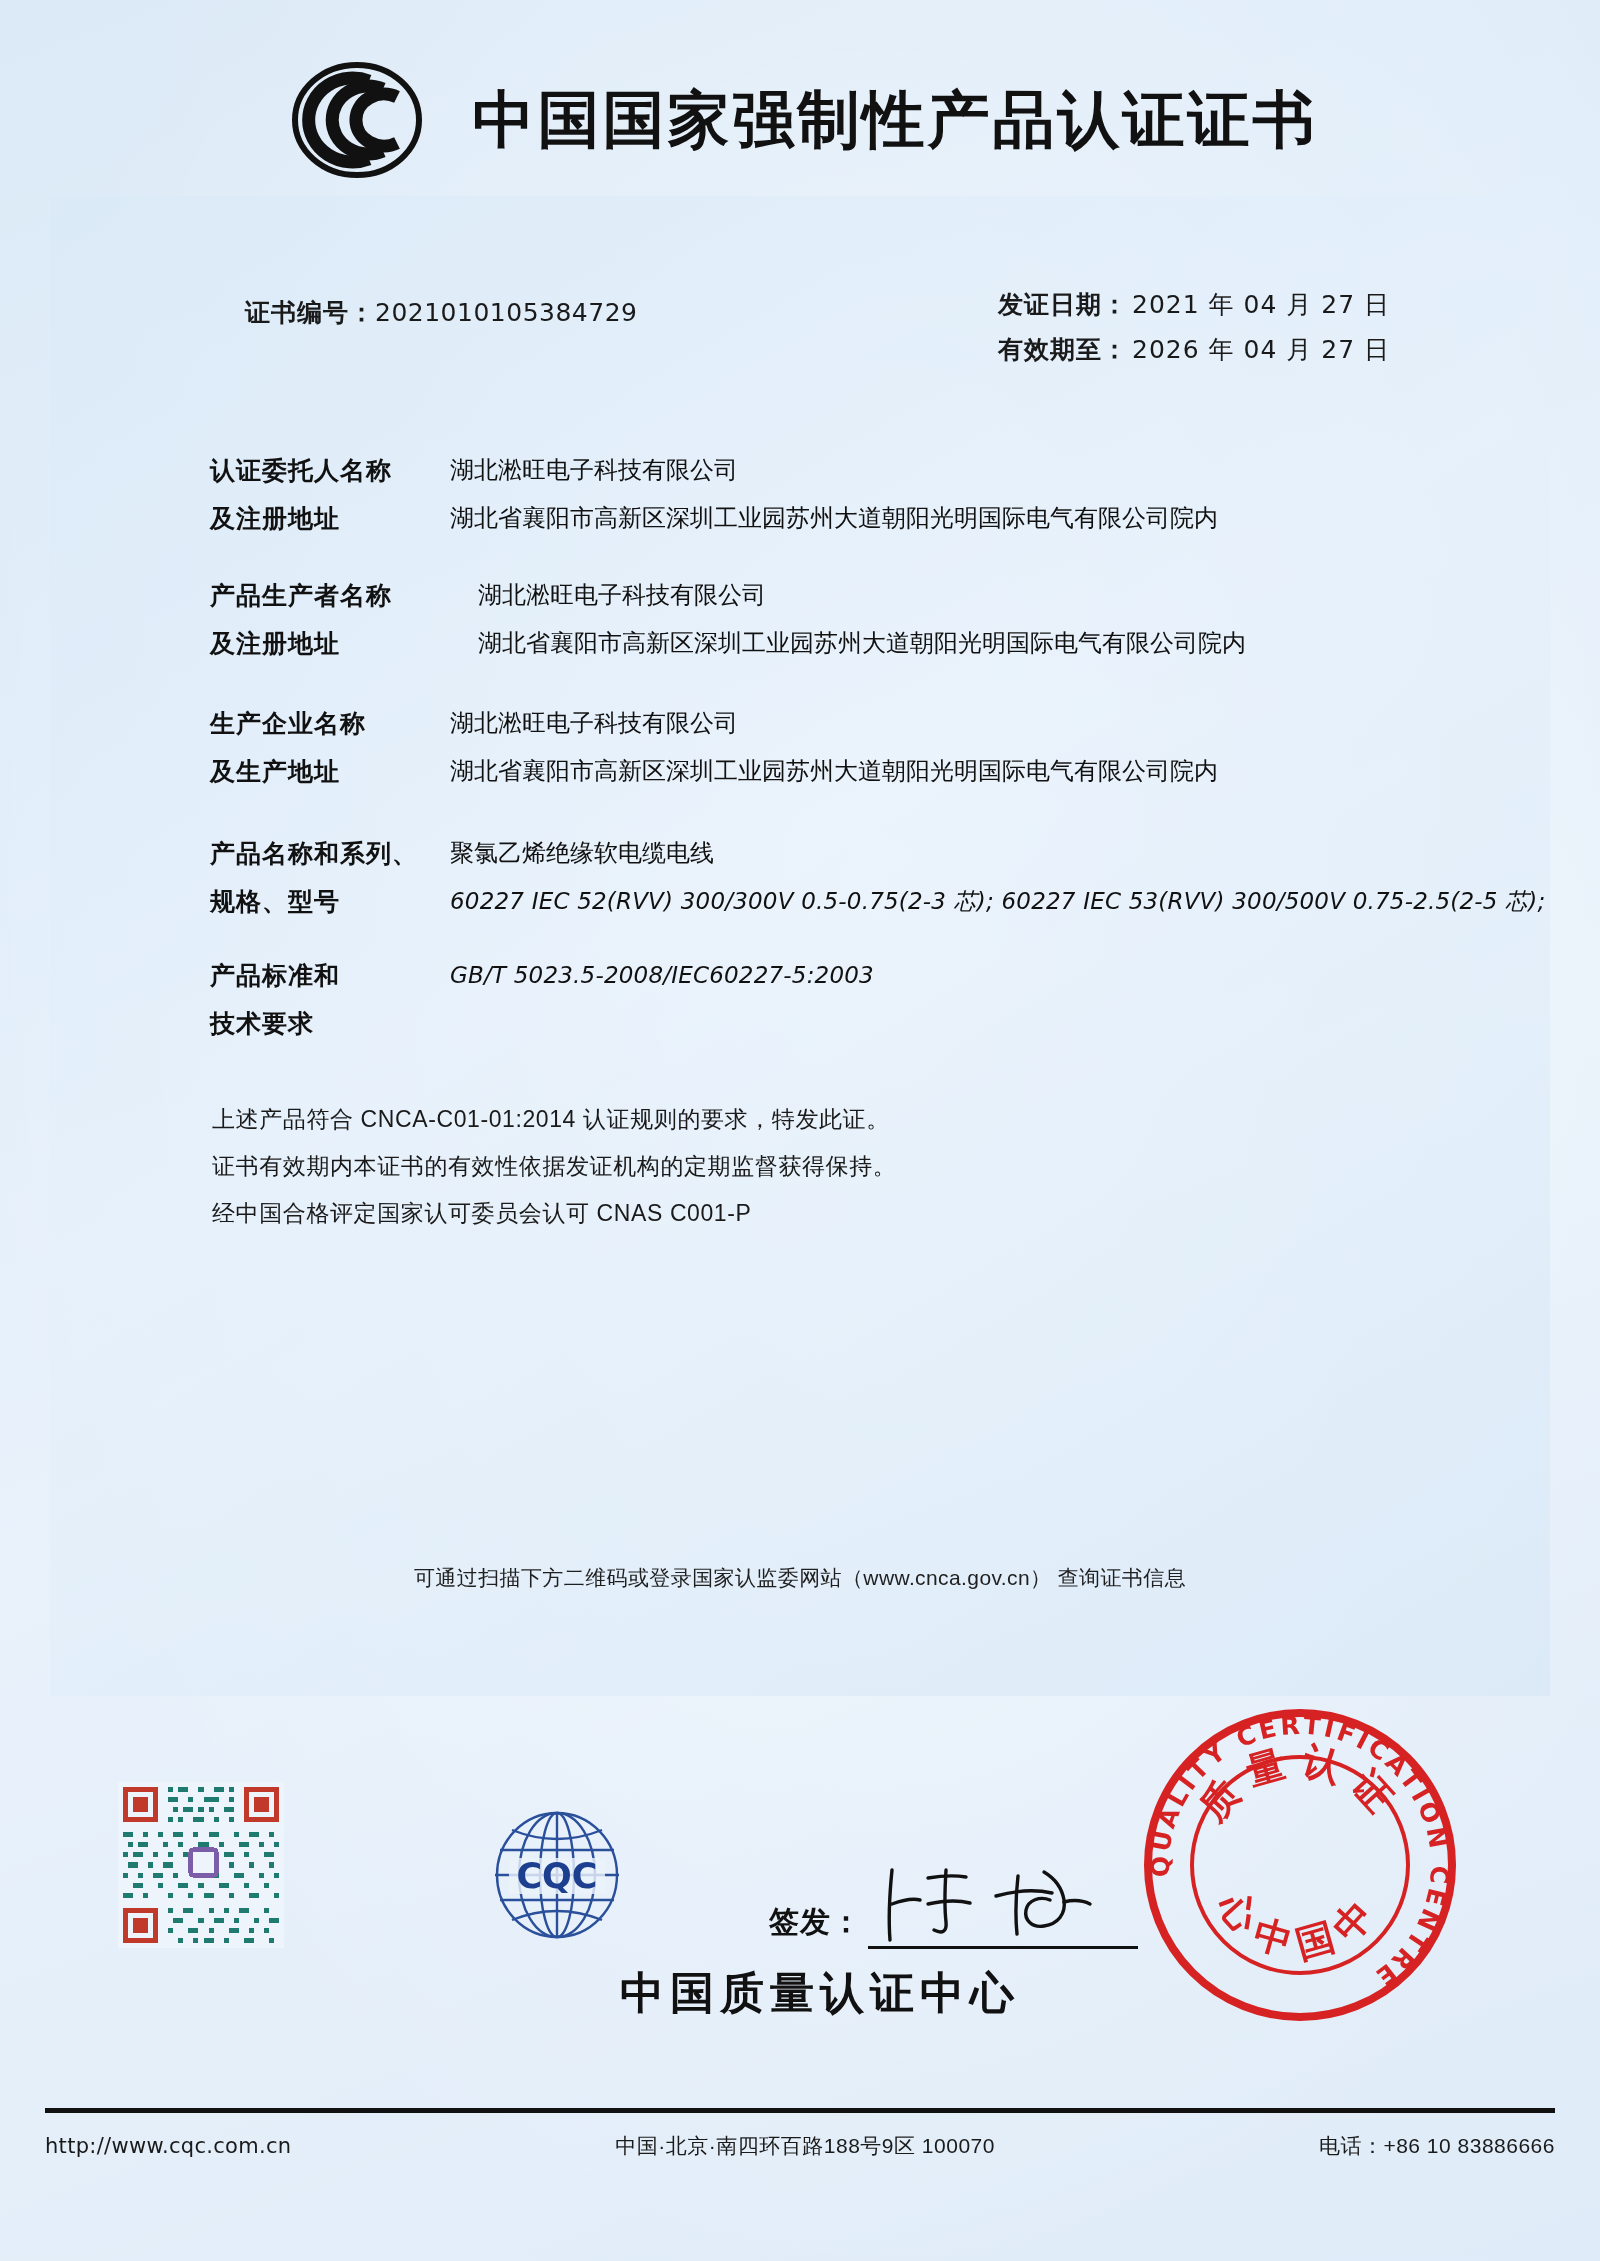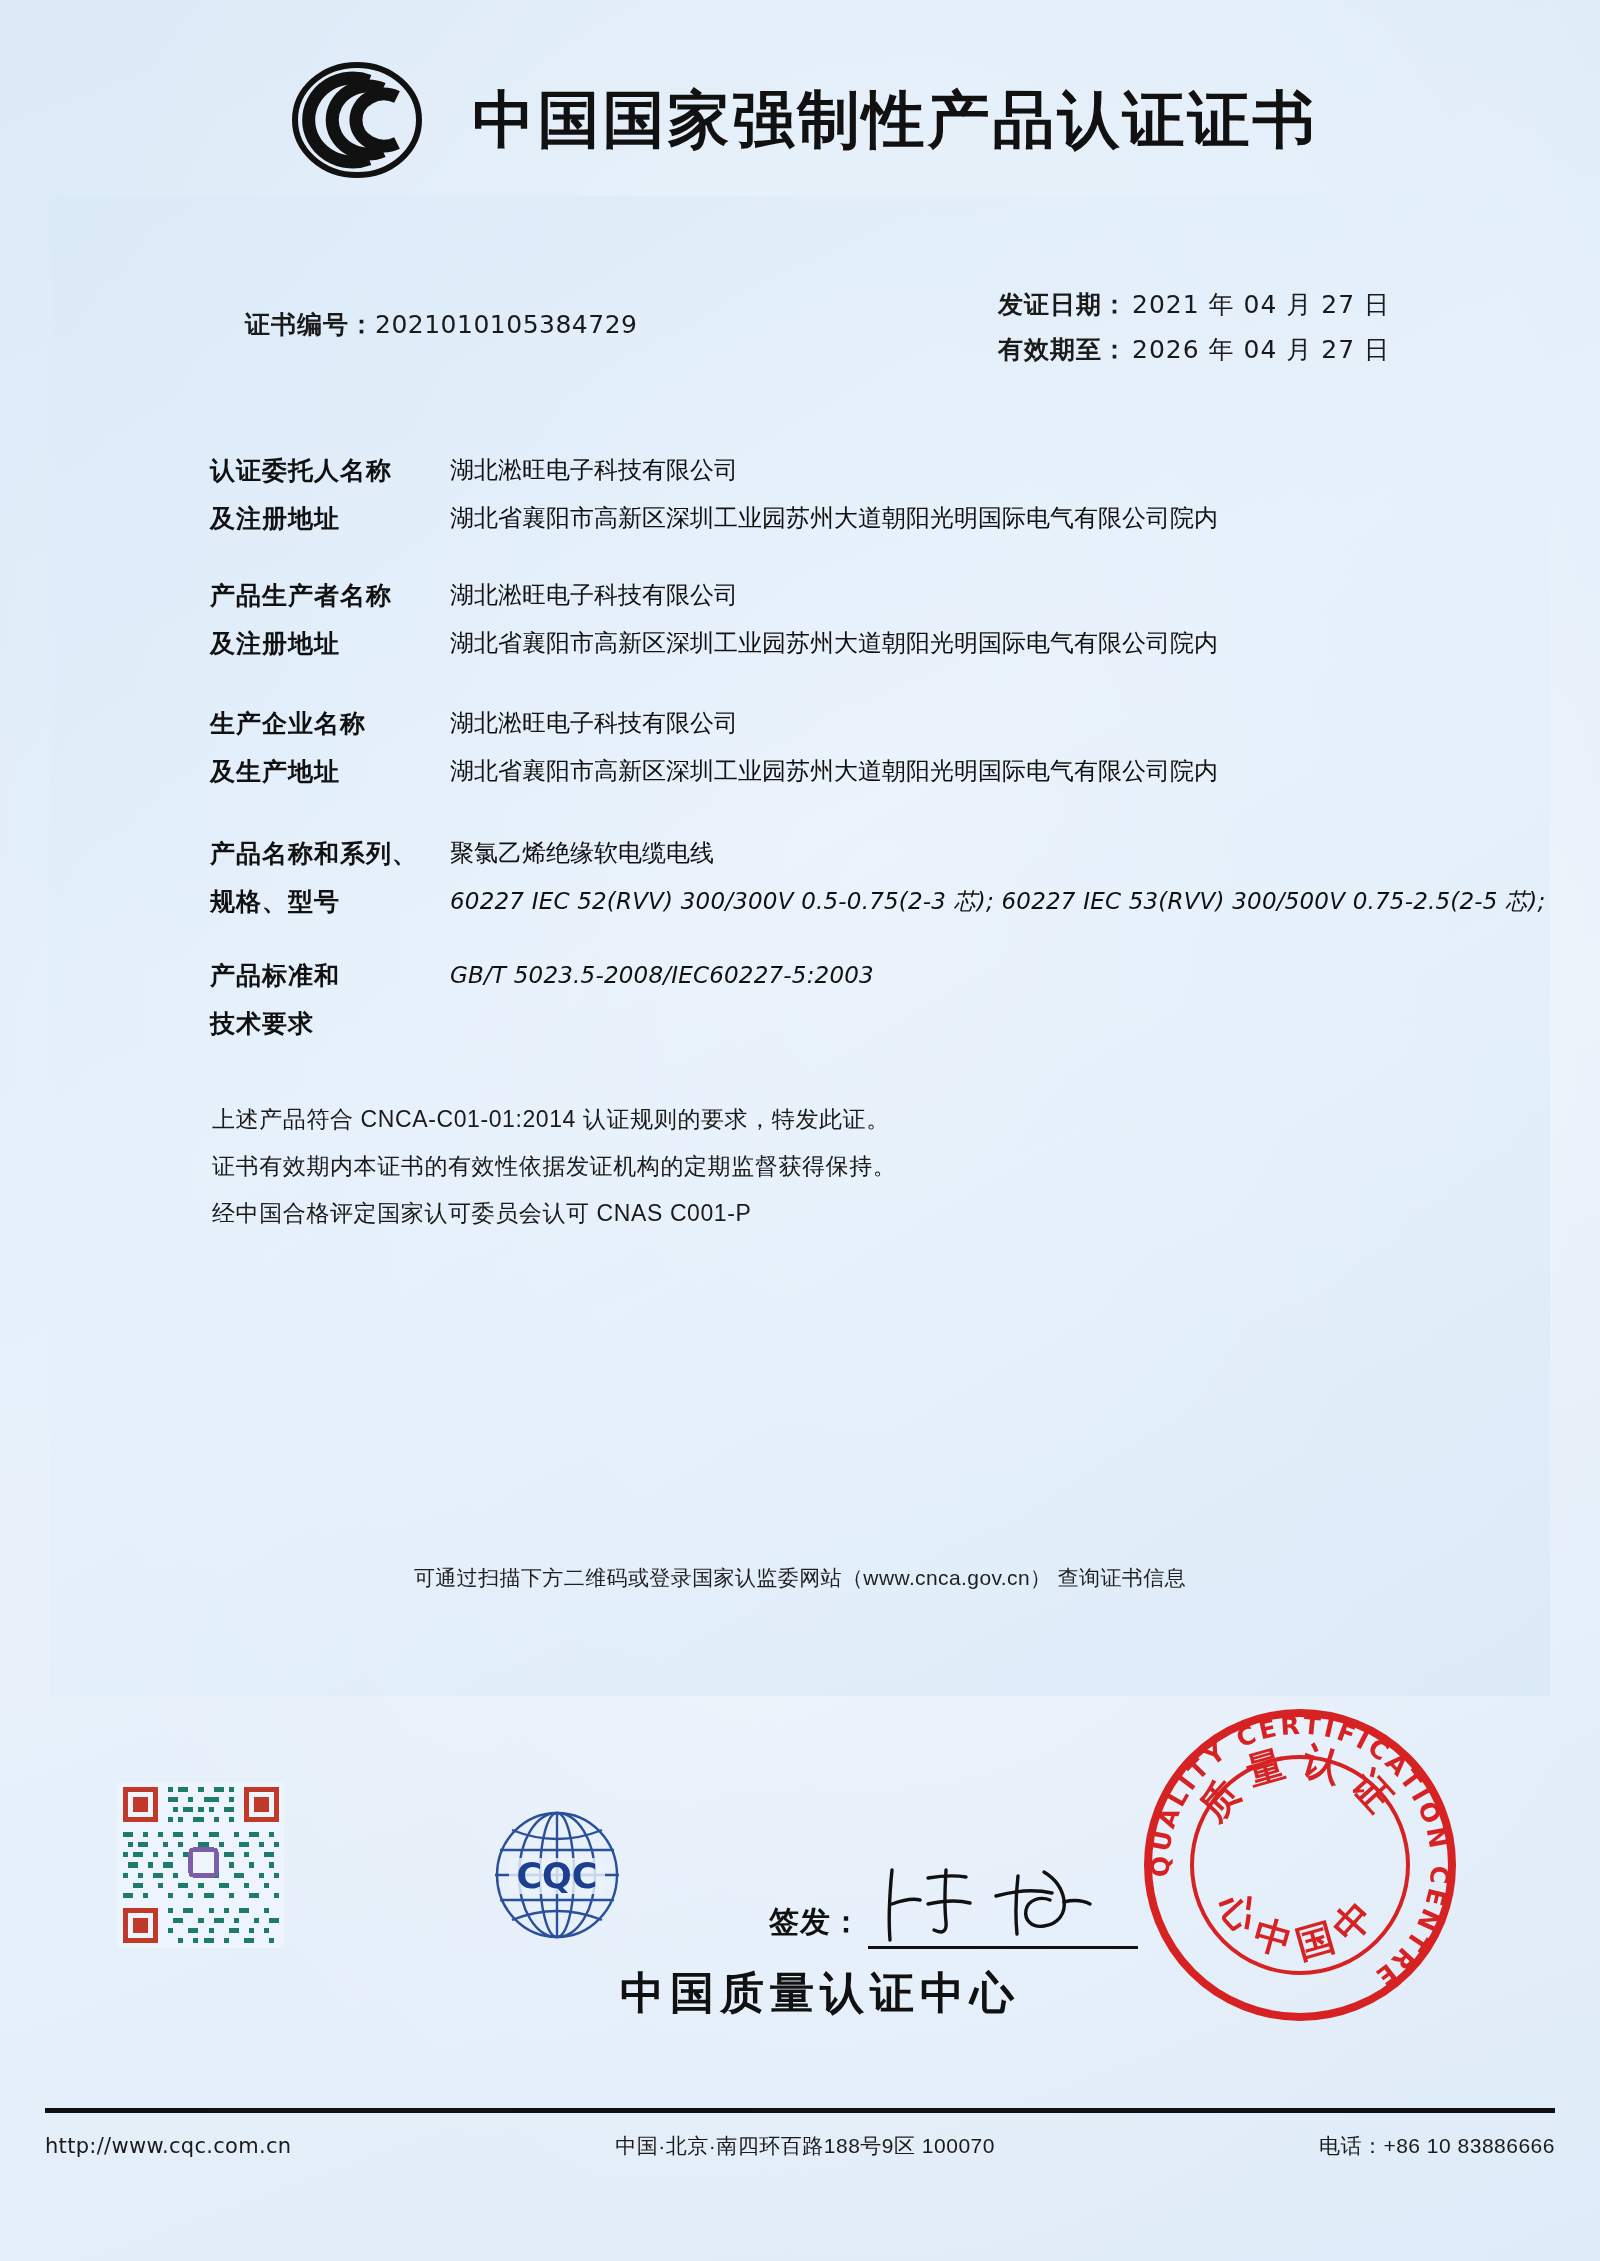--- a/index.html
+++ b/index.html
@@ -58,21 +58,21 @@
     left: 50px;
     top: 196px;
     width: 1500px;
     height: 1500px;
     background: linear-gradient(150deg, rgba(219,234,248,0.75) 0%, rgba(229,240,251,0.55) 45%, rgba(216,232,247,0.7) 100%);
   }
 
   .row-num {
     position: absolute;
     left: 195px;
-    top: 112px;
+    top: 100px;
     font-size: 25px;
     color: #1a1a1a;
     white-space: nowrap;
   }
   .row-num .lbl {
     font-weight: bold;
     letter-spacing: 1px;
   }
   .row-num .val {
     font-family: "DejaVu Sans", sans-serif;
@@ -130,21 +130,21 @@
   }
   .f-value div { white-space: nowrap; }
   .f-value .mono {
     font-family: "DejaVu Sans", sans-serif;
     font-size: 23px;
     letter-spacing: 0.2px;
     font-style: italic;
   }
 
   .field.f-applicant { top: 250px; }
-  .field.f-producer  { top: 375px; }
+  .field.f-producer  { top: 375px; gap: 28px; }
   .field.f-factory   { top: 503px; }
   .field.f-product   { top: 633px; }
   .field.f-standard  { top: 755px; }
 
   
   .declaration {
     position: absolute;
     left: 162px;
     top: 900px;
     width: 1200px;

